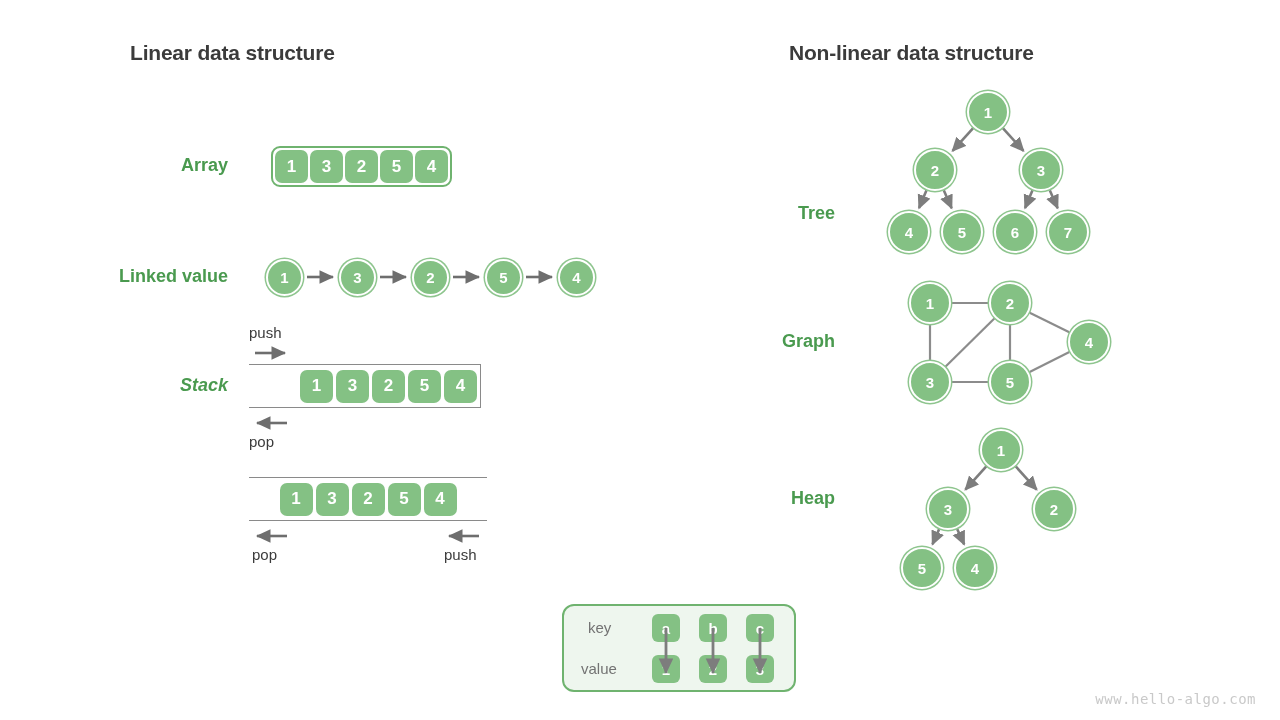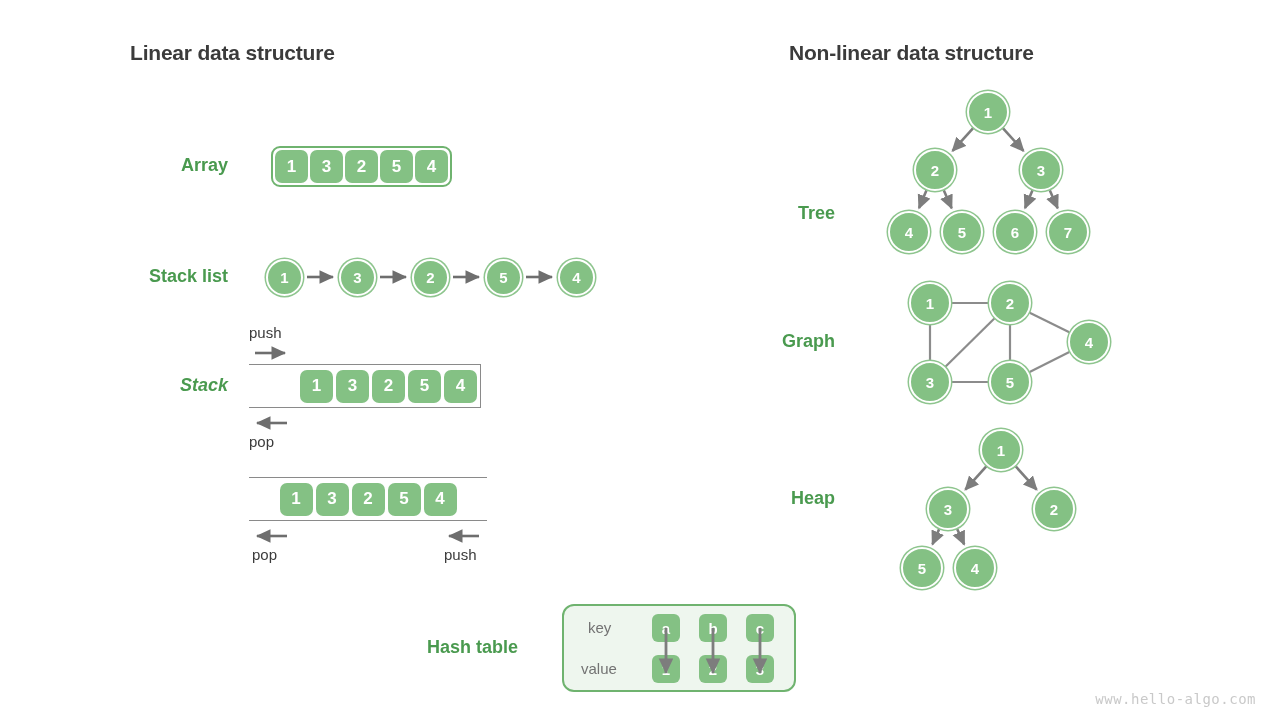--- a/index.html
+++ b/index.html
@@ -196,23 +196,22 @@
 </style>
 </head>
 <body>
 
 <div class="canvas">
 
   <div class="section-title" id="title-linear">Linear data structure</div>
   <div class="section-title" id="title-nonlinear">Non-linear data structure</div>
 
   <div class="row-label" id="label-array">Array</div>
-  <div class="row-label" id="label-linkedlist">Stack list</div>
+  <div class="row-label" id="label-linkedlist">Linked value</div>
   <div class="row-label" id="label-stack">Stack</div>
-  <div class="row-label" id="label-hashtable">Hash table</div>
   <div class="row-label" id="label-tree">Tree</div>
   <div class="row-label" id="label-graph">Graph</div>
   <div class="row-label" id="label-heap">Heap</div>
 
   <div class="array-wrap" id="array-wrap">
       <div class="cell">1</div>
       <div class="cell">3</div>
       <div class="cell">2</div>
       <div class="cell">5</div>
       <div class="cell">4</div>

